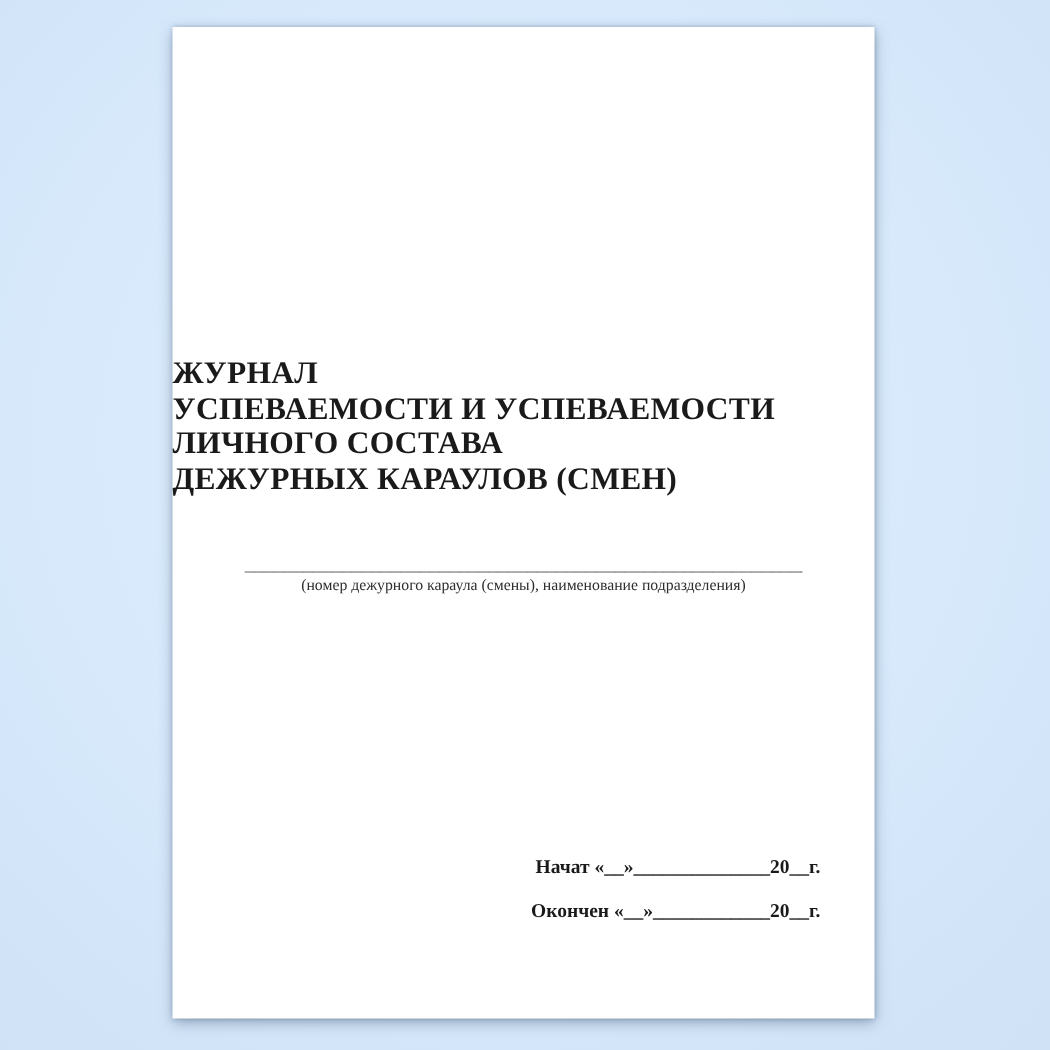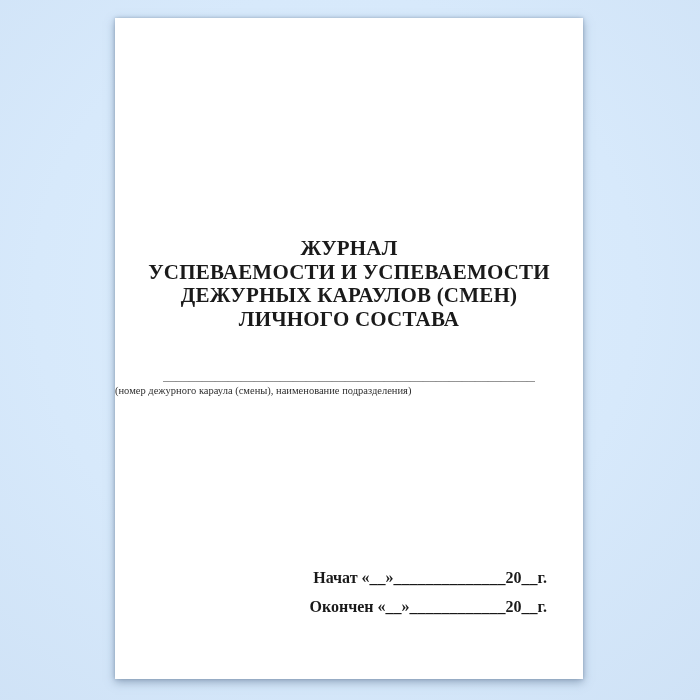--- a/index.html
+++ b/index.html
@@ -26,21 +26,21 @@
     height: 661px;
     background: var(--paper);
     box-shadow: 0 3px 9px rgba(88, 112, 140, 0.55),
                 0 0 3px rgba(88, 112, 140, 0.40);
   }
   .title-block {
     position: absolute;
     top: 219px;
     left: 0;
     width: 100%;
-    text-align: center;
+    text-align: left;
     font-weight: bold;
     font-size: 21px;
     line-height: 23.5px;
     color: var(--ink);
     letter-spacing: 0.2px;
   }
   .fill-line {
     position: absolute;
     top: 350px;
     left: 48px;
@@ -51,50 +51,50 @@
     text-align: center;
     font-size: 13px;
     line-height: 15px;
     color: #5d5d5d;
   }
   .fill-caption {
     position: absolute;
     top: 367px;
     left: 0;
     width: 100%;
-    text-align: left;
+    text-align: center;
     font-size: 10.5px;
     line-height: 12px;
     color: #2e2e2e;
   }
   .date-block {
     position: absolute;
     top: 553px;
     right: 36px;
     text-align: right;
     font-weight: bold;
-    font-size: 16px;
+    font-size: 13px;
     line-height: 13px;
     color: var(--ink);
   }
   .date-block .date-row + .date-row {
     margin-top: 16px;
   }
 </style>
 </head>
 <body>
 
 <div class="backdrop">
   <div class="sheet">
 
     <div class="title-block">
       <div>ЖУРНАЛ</div>
       <div>УСПЕВАЕМОСТИ И УСПЕВАЕМОСТИ</div>
+      <div>ЛИЧНОГО СОСТАВА</div>
       <div>ДЕЖУРНЫХ КАРАУЛОВ (СМЕН)</div>
-      <div>ЛИЧНОГО СОСТАВА</div>
     </div>
 
     <div class="fill-line">__________________________________________________________________</div>
 
     <div class="fill-caption">(номер дежурного караула (смены), наименование подразделения)</div>
 
     <div class="date-block">
       <div class="date-row">Начат «__»______________20__г.</div>
       <div class="date-row">Окончен «__»____________20__г.</div>
     </div>

